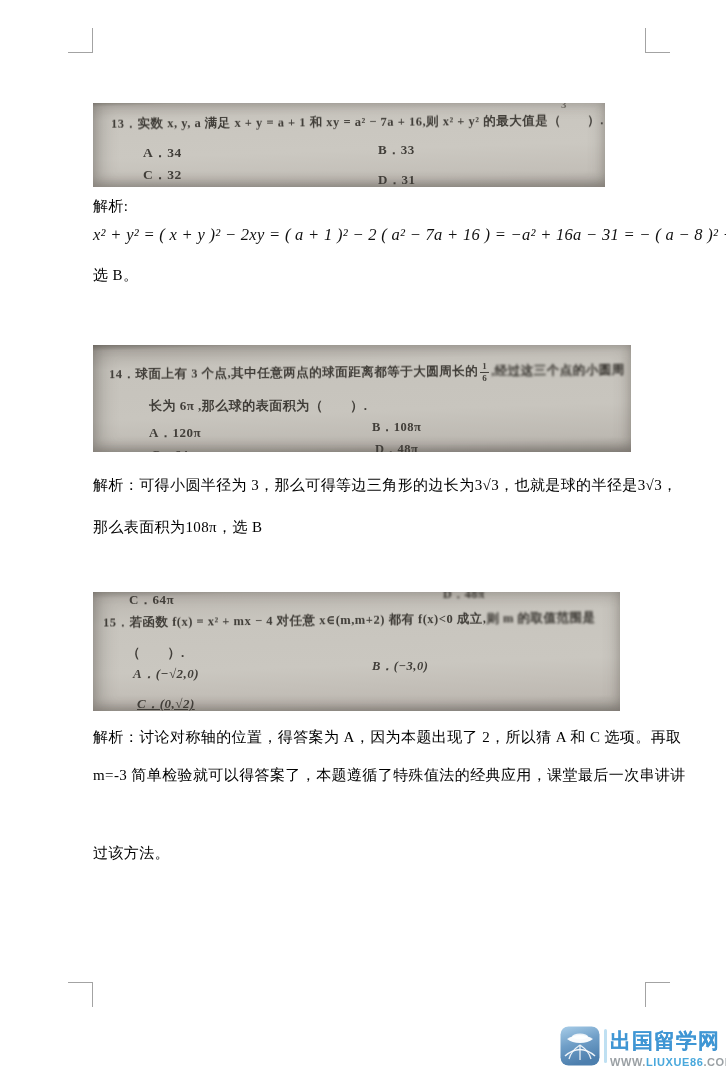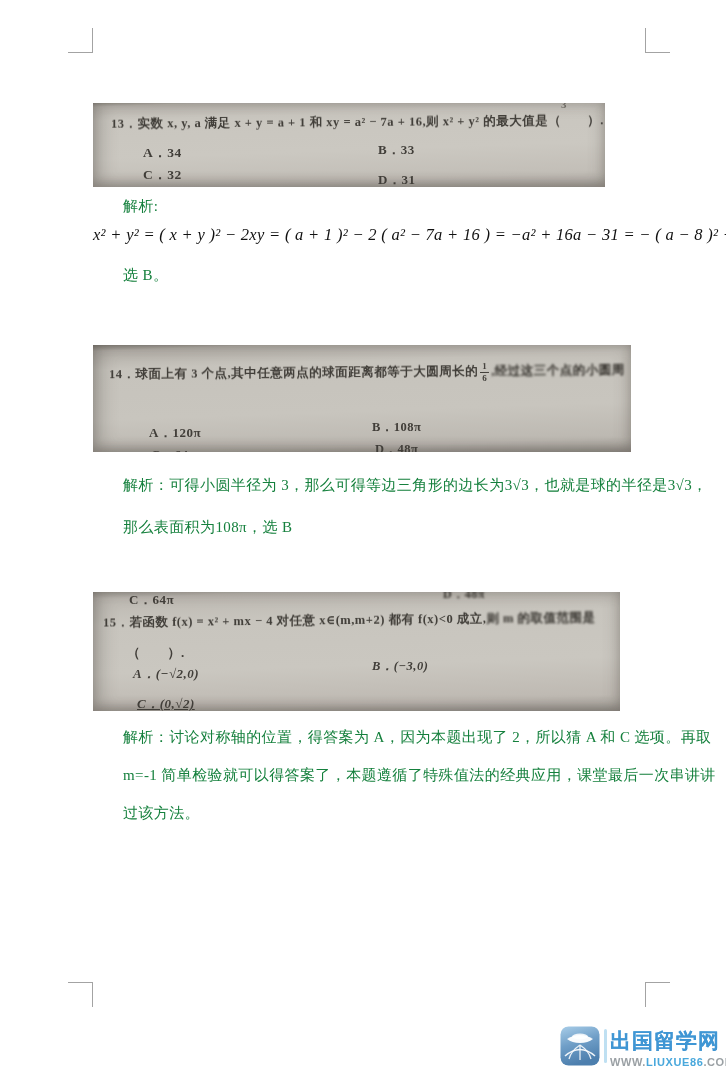--- a/index.html
+++ b/index.html
@@ -25,21 +25,21 @@
   .photo .ln{position:absolute;white-space:nowrap;font-weight:700;
     filter:blur(.35px);letter-spacing:.5px;}
   .photo .math{font-style:italic;}
   .photo .smudge{color:#35322d;filter:blur(.8px);font-weight:800;}
   .frac{display:inline-block;vertical-align:-6px;text-align:center;font-size:9px;line-height:1;
     font-weight:700;margin:0 2px;}
   .frac .num{display:block;border-bottom:1px solid #413e39;padding:0 2px 1px;}
   .frac .den{display:block;padding-top:1px;}
 
   
-  .typed{position:absolute;white-space:nowrap;font-size:15px;color:#15803d;letter-spacing:.4px;margin-left:30px;}
+  .typed{position:absolute;white-space:nowrap;font-size:15px;color:#000000;letter-spacing:.4px;}
   .formula{position:absolute;white-space:nowrap;font-size:16.5px;font-style:italic;color:#111;
     font-family:"Liberation Serif","DejaVu Serif",serif;letter-spacing:.3px;}
 
   
   .logo{position:absolute;left:560px;top:1026px;display:flex;align-items:flex-start;}
   .logo-icon{width:40px;height:40px;border-radius:8px;flex:0 0 auto;}
   .logo-sep{width:3px;height:34px;background:#bfe0f2;margin:3px 3px 0 4px;border-radius:2px;}
   .logo-txt{display:flex;flex-direction:column;margin-top:1px;}
   .logo-name{font-size:21px;font-weight:800;letter-spacing:1px;
     font-family:"Liberation Sans","DejaVu Sans",sans-serif;
@@ -68,20 +68,21 @@
   </div>
 
   <div class="typed" style="left:93px;top:197px;">解析:</div>
   <div class="formula" style="left:93px;top:224px;">x² + y² = ( x + y )² − 2xy = ( a + 1 )² − 2 ( a² − 7a + 16 ) = −a² + 16a − 31 = − ( a − 8 )² + 33，</div>
   <div class="typed" style="left:93px;top:266px;">选 B。</div>
 
   <div class="photo" style="left:93px;top:345px;width:538px;height:107px;background:linear-gradient(178deg,#86827b 0%,#b2aea7 5%,#c6c3bc 20%,#c8c5be 60%,#bcb8b1 88%,#a5a19a 100%);">
     <div class="ln" style="left:16px;top:18px;font-size:12.5px;transform:rotate(-0.5deg);">
       <span>14．球面上有 3 个点,其中任意两点的球面距离都等于大圆周长的</span><span class="frac"><span class="num">1</span><span class="den">6</span></span><span class="smudge">,经过这三个点的小圆周</span>
     </div>
+    <div class="ln" style="left:56px;top:52px;font-size:13px;">长为 6π ,那么球的表面积为（　　）.</div>
     <div class="ln" style="left:56px;top:79px;font-size:13px;text-align:right;">A．120π</div>
     <div class="ln" style="left:279px;top:74px;font-size:12.5px;">B．108π</div>
     <div class="ln" style="left:58px;top:101px;font-size:13px;">C．64π</div>
     <div class="ln" style="left:282px;top:96px;font-size:12.5px;">D．48π</div>
   </div>
 
   <div class="typed" style="left:93px;top:476px;">解析：可得小圆半径为 3，那么可得等边三角形的边长为3√3，也就是球的半径是3√3，</div>
   <div class="typed" style="left:93px;top:518px;">那么表面积为108π，选 B</div>
 
   <div class="photo" style="left:93px;top:592px;width:527px;height:119px;background:linear-gradient(178deg,#a19d96 0%,#bdb9b2 5%,#c8c5be 25%,#cac7c0 60%,#beb9b2 88%,#aaa69f 100%);">
@@ -91,22 +92,22 @@
       <span>15．若函数 f(x) = x² + mx − 4 对任意 x∈(m,m+2) 都有 f(x)&lt;0 成立,</span><span class="smudge">则 m 的取值范围是</span>
     </div>
     <div class="ln" style="left:34px;top:52px;font-size:13px;">（　　）.</div>
     <div class="ln math" style="left:40px;top:73px;font-size:13px;">A．(−√2,0)</div>
     <div class="ln math" style="left:279px;top:66px;font-size:12.5px;">B．(−3,0)</div>
     <div class="ln math" style="left:44px;top:103px;font-size:13px;text-decoration:underline;">C．(0,√2)</div>
     <div class="ln math" style="left:282px;top:94px;font-size:12.5px;margin-top:32px;">D．(0,3)</div>
   </div>
 
   <div class="typed" style="left:93px;top:728px;">解析：讨论对称轴的位置，得答案为 A，因为本题出现了 2，所以猜 A 和 C 选项。再取</div>
-  <div class="typed" style="left:93px;top:766px;">m=-1 简单检验就可以得答案了，本题遵循了特殊值法的经典应用，课堂最后一次串讲讲</div>
-  <div class="typed" style="left:93px;top:804px;">过该方法。</div>
+  <div class="typed" style="left:93px;top:766px;">m=-3 简单检验就可以得答案了，本题遵循了特殊值法的经典应用，课堂最后一次串讲讲</div>
+  <div class="typed" style="left:93px;top:844px;">过该方法。</div>
 
   <div class="logo">
     <svg class="logo-icon" viewBox="0 0 40 40">
       <defs>
         <linearGradient id="lg" x1="0" y1="0" x2="0.3" y2="1">
           <stop offset="0" stop-color="#a8cde8"></stop>
           <stop offset="0.5" stop-color="#6f9ec7"></stop>
           <stop offset="1" stop-color="#4d7fae"></stop>
         </linearGradient>
       </defs>

